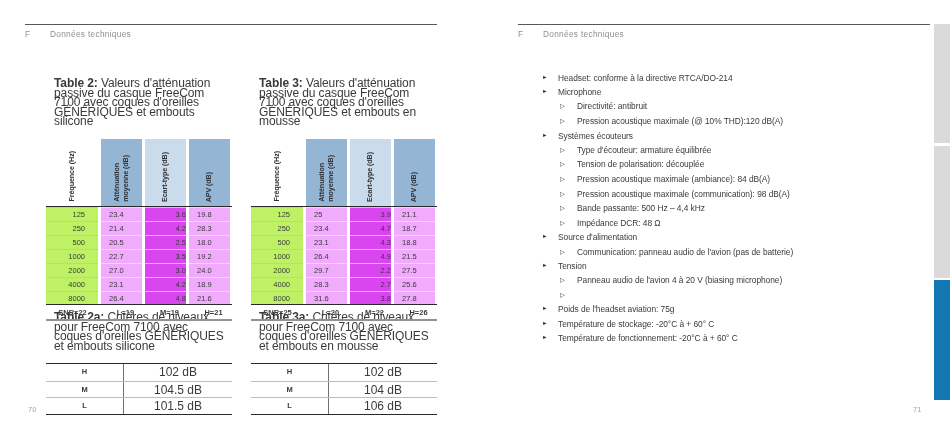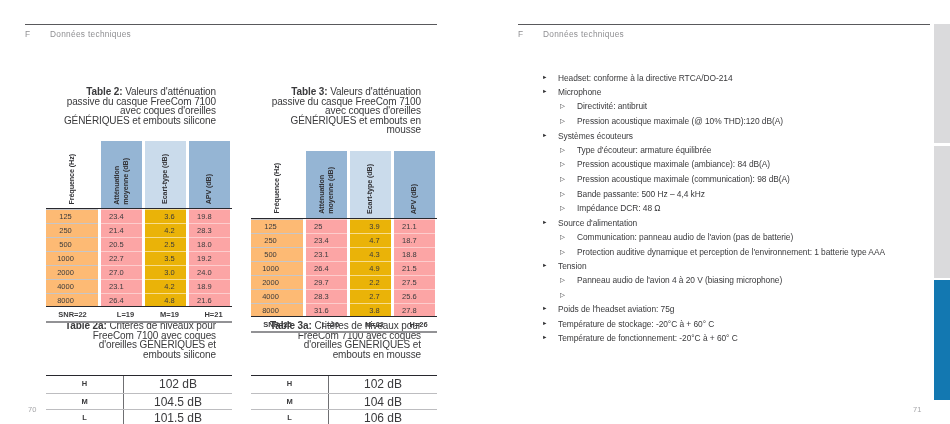--- a/index.html
+++ b/index.html
@@ -14,37 +14,37 @@
   #page-left .hdr-rule{left:25px;}
   #page-right .hdr-rule{left:43px;}
   .hdr-letter{position:absolute;top:29px;font-size:8.3px;color:#8f8f92;letter-spacing:.3px;}
   #page-left .hdr-letter{left:25px;}
   #page-right .hdr-letter{left:43px;}
   .hdr-title{position:absolute;top:29px;font-size:8.3px;color:#8f8f92;letter-spacing:.3px;}
   #page-left .hdr-title{left:50px;}
   #page-right .hdr-title{left:68px;}
 
   
-  .caption{margin:16px;font-size:10px;line-height:9.6px;color:#3a3a3c;letter-spacing:-0.1px;text-align:right;}
+  .caption{margin:8px;font-size:12px;line-height:9.6px;color:#3a3a3c;letter-spacing:-0.1px;}
   .caption b{font-weight:bold;}
 
   
   .att{position:absolute;top:71px;width:186px;}
   #table2{left:46px;} #table3{left:251px;}
   .att-grid{position:relative;margin-top:12px;display:grid;
             grid-template-columns:52px 41px 41px 41px;column-gap:3px;}
   .att-grid > div{box-sizing:border-box;}
   .hc{height:68px;display:flex;align-items:flex-end;justify-content:center;padding-bottom:5px;}
   .hc.med{background:#95b5d4;} .hc.light{background:#cadbeb;}
   .vtext{writing-mode:vertical-rl;transform:rotate(180deg);font-weight:bold;font-size:7.2px;
          line-height:8.8px;white-space:pre-line;color:#323236;letter-spacing:-0.1px;}
   .dc{height:14px;font-size:7.5px;line-height:13px;}
-  .c0{background:#fdba74;text-align:center;padding-right:13px;border-top:1px solid #c6c6c8;}
-  .c1,.c3{background:#fca5a5;text-align:left;padding-left:8px;border-top:1px solid rgba(255,255,255,.45);}
-  .c2{background:#eab308;text-align:center;padding-left:8px;border-top:1px solid rgba(255,255,255,.55);}
+  .c0{background:#bef264;text-align:right;padding-right:13px;border-top:1px solid #c6c6c8;}
+  .c1,.c3{background:#f0abfc;text-align:left;padding-left:8px;border-top:1px solid rgba(255,255,255,.45);}
+  .c2{background:#d946ef;text-align:right;padding-left:8px;border-top:1px solid rgba(255,255,255,.55);}
   .fc{height:15px;font-weight:bold;font-size:7.5px;line-height:15px;text-align:center;}
   .fc0{padding-left:1px;} .fcn{padding-left:8px;}
   .hrule{position:absolute;left:0;right:0;z-index:2;background:#28282e;height:1px;}
   .hrule.hr1{top:67px;} .hrule.hr2{top:165px;}
   .hrule.hr3{top:180px;height:2px;background:#929295;}
 
   
   .lvl{position:absolute;top:305px;width:186px;}
   #table2a{left:46px;} #table3a{left:251px;}
   .lvl-grid{margin-top:12px;border-top:1px solid #28282e;border-bottom:1px solid #28282e;}
@@ -242,27 +242,27 @@
     <div class="hdr-letter">F</div>
     <div class="hdr-title">Données techniques</div>
 
     <div class="bullets">
       <div class="b l1"><span class="tri t1"></span><span>Headset: conforme à la directive RTCA/DO-214</span></div>
       <div class="b l1"><span class="tri t1"></span><span>Microphone</span></div>
       <div class="b l2"><span class="tri t2"></span><span>Directivité: antibruit</span></div>
       <div class="b l2"><span class="tri t2"></span><span>Pression acoustique maximale (@ 10% THD):120 dB(A)</span></div>
       <div class="b l1"><span class="tri t1"></span><span>Systèmes écouteurs</span></div>
       <div class="b l2"><span class="tri t2"></span><span>Type d'écouteur: armature équilibrée</span></div>
+      <div class="b l2"><span class="tri t2"></span><span>Tension de polarisation: découplée</span></div>
       <div class="b l2"><span class="tri t2"></span><span>Pression acoustique maximale (ambiance): 84 dB(A)</span></div>
       <div class="b l2"><span class="tri t2"></span><span>Pression acoustique maximale (communication): 98 dB(A)</span></div>
       <div class="b l2"><span class="tri t2"></span><span>Bande passante: 500 Hz – 4,4 kHz</span></div>
       <div class="b l2"><span class="tri t2"></span><span>Impédance DCR: 48 Ω</span></div>
       <div class="b l1"><span class="tri t1"></span><span>Source d'alimentation</span></div>
       <div class="b l2"><span class="tri t2"></span><span>Communication: panneau audio de l'avion (pas de batterie)</span></div>
-      <div class="b l2"><span class="tri t2"></span><span>Protection auditive dynamique et perception de l'environnement: 1 batterie type AAA</span></div>
       <div class="b l1"><span class="tri t1"></span><span>Tension</span></div>
       <div class="b l2"><span class="tri t2"></span><span>Panneau audio de l'avion 4 à 20 V (biasing microphone)</span></div>
       <div class="b l2"><span class="tri t2"></span></div>
       <div class="b l1"><span class="tri t1"></span><span>Poids de l'headset aviation: 75g</span></div>
       <div class="b l1"><span class="tri t1"></span><span>Température de stockage: -20°C à + 60° C</span></div>
       <div class="b l1"><span class="tri t1"></span><span>Température de fonctionnement: -20°C à + 60° C</span></div>
     </div>
 
     <div class="pgnum">71</div>
   </div>

